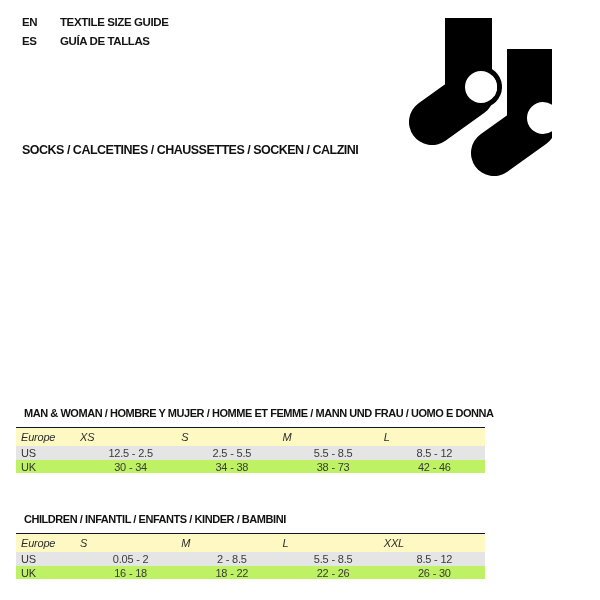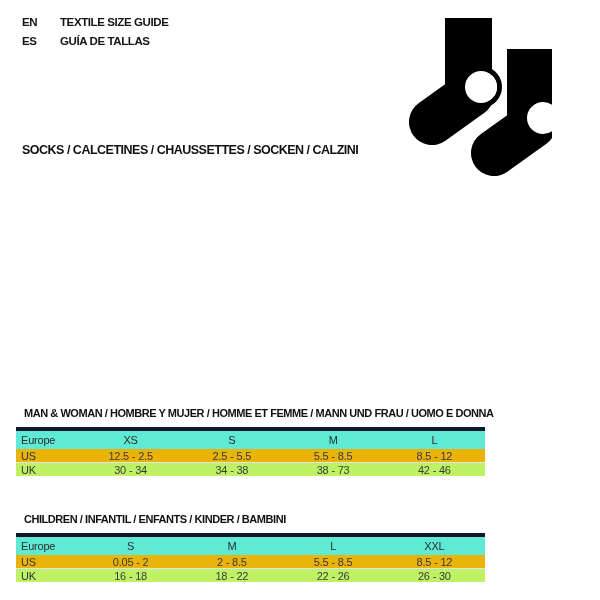--- a/index.html
+++ b/index.html
@@ -20,24 +20,24 @@
 
   
   .table-block{position:absolute;left:16px;width:469px;}
   .tb1{top:407px;}
   .tb2{top:513px;}
   .table-title{height:13px;line-height:13px;font-size:11px;font-weight:bold;color:#111;
                letter-spacing:-0.45px;white-space:nowrap;margin-left:8px;}
   table.size-table{width:469px;border-collapse:collapse;table-layout:fixed;margin-top:7px;
                    font-size:11px;letter-spacing:-0.2px;}
   col.col-region{width:64px;}
-  thead tr{background:#5eead4;border-top:4px solid #0f172a;}
-  thead th{height:18px;font-weight:normal;color:#2d2d2d;text-align:center;padding:0;}
+  thead tr{background:#fef9c3;border-top:1px solid #0f172a;font-style:italic;}
+  thead th{height:18px;font-weight:normal;color:#2d2d2d;text-align:left;padding:0;}
   thead th:first-child{text-align:left;padding-left:5px;}
-  tbody tr.row-us{background:#eab308;border-bottom:1px solid #e4e4e4;}
+  tbody tr.row-us{background:#e5e5e5;border-bottom:1px solid #e4e4e4;}
   tbody tr.row-uk{background:#bef264;}
   tbody td{height:13px;color:#3a3a3a;text-align:center;padding:0;}
   tbody td:first-child{text-align:left;padding-left:5px;color:#333;}
 </style>
 </head>
 <body>
 
 <div class="page">
 
   <div class="lang-list">

